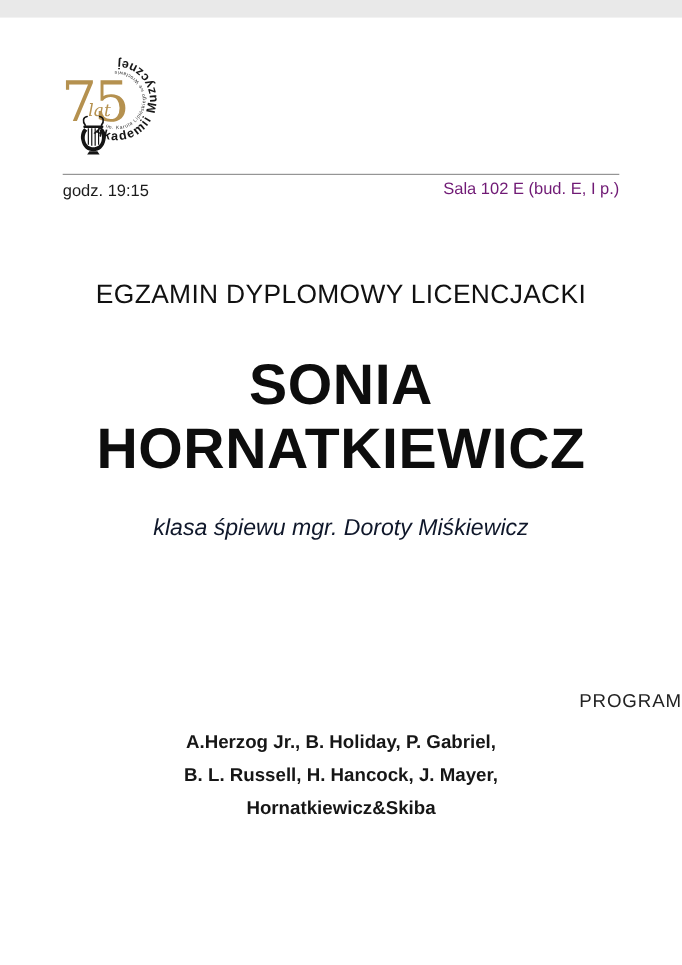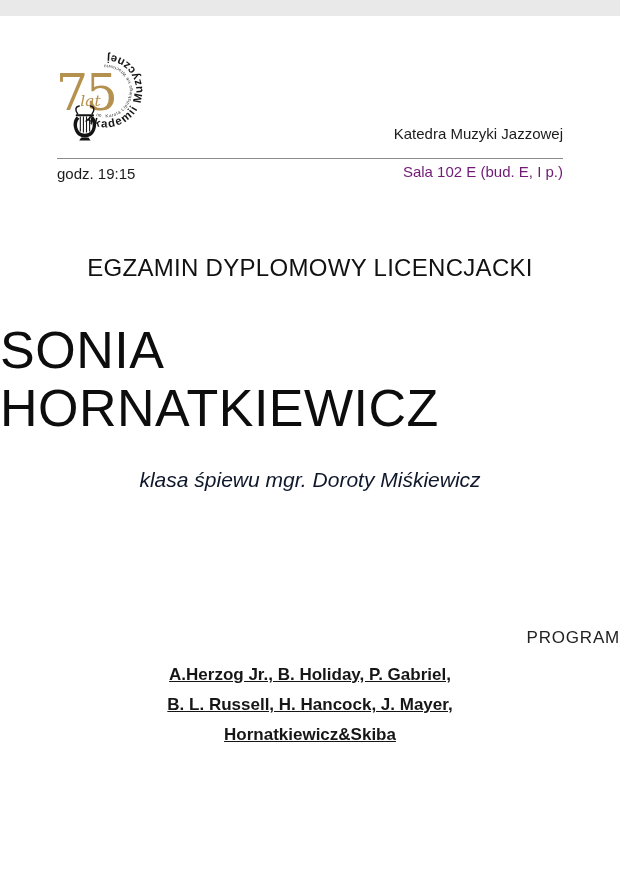--- a/index.html
+++ b/index.html
@@ -64,35 +64,35 @@
     font-size: 15px; color: #701a75;
   }
 
   
   .exam-title {
     position: absolute; left: 0; right: 0; top: 238px;
     text-align: center; font-size: 24px; letter-spacing: 0.3px; color: #111;
   }
   .student-name {
     position: absolute; left: 0; right: 0; top: 305px;
-    font-size: 52px; font-weight: normal;
+    text-align: center; font-size: 52px; font-weight: bold;
     line-height: 58px; color: #0d0d0d; letter-spacing: 0.5px;
   }
   .class-line {
     position: absolute; left: 0; right: 0; top: 452px;
     text-align: center; font-style: italic; font-size: 21px; color: #0f172a;
   }
   .program-heading {
     position: absolute; left: 0; right: 0; top: 612px;
     text-align: right; font-size: 17px; letter-spacing: 0.8px; color: #222;
   }
   .program-lines {
     position: absolute; left: 0; right: 0; top: 644px;
     text-align: center; font-size: 17px; font-weight: bold;
-    line-height: 30px; color: #161616; text-decoration: underline;
+    line-height: 30px; color: #161616;
   }
   .admission {
     position: absolute; left: 0; right: 0; top: 814px;
     text-align: center; font-size: 16.5px;
     color: var(--admission-red, #dc2b21);
   }
 </style>
 </head>
 <body>
 
@@ -122,21 +122,20 @@
                  C31,103 28,100.8 27,97 C26,94 26.2,89 29,86.5 Z"></path>
         <rect class="lyre-fill" x="25" y="81.4" width="20" height="2.4" rx="1"></rect>
         <path class="lyre-string" d="M30,84 L30,100.5 M33.4,84 L33.4,101.5 M36.8,84 L36.8,101.5 M40.2,84 L40.2,100.5"></path>
         <path class="lyre-stroke" d="M27,81 C23.8,77 24.8,73 28.8,72.4"></path>
         <path class="lyre-stroke" d="M43,81 C46.2,77 45.2,73 41.2,72.4"></path>
         <path class="lyre-fill" d="M31,107 L39,107 L41.2,110.4 L28.8,110.4 Z"></path>
       </g>
     </svg>
   </div>
 
-  <div class="dept">Katedra Muzyki Jazzowej</div>
 
   <div class="rule"></div>
 
   <div class="when">
     <div>godz. 19:15</div>
   </div>
 
   <div class="room">Sala 102 E (bud. E, I p.)</div>
 
   <div class="exam-title">EGZAMIN DYPLOMOWY LICENCJACKI</div>

